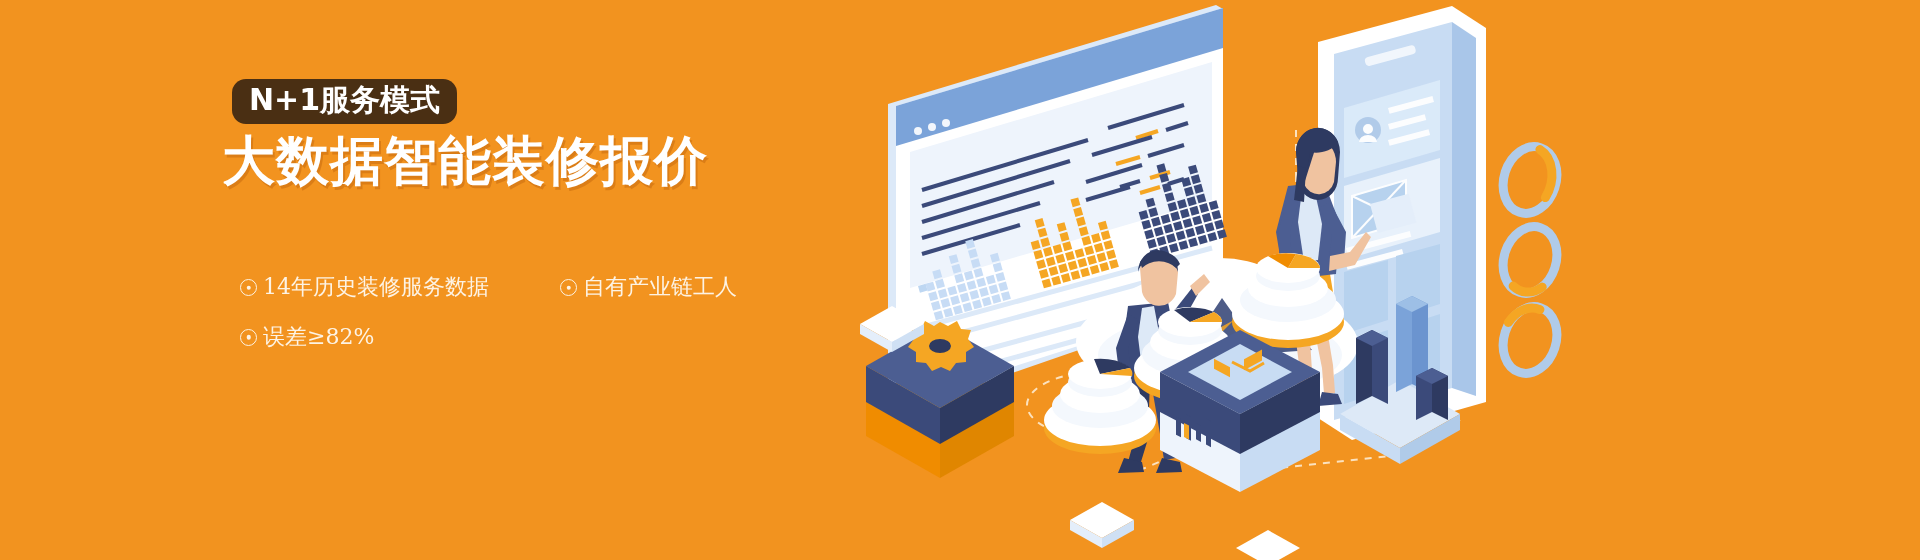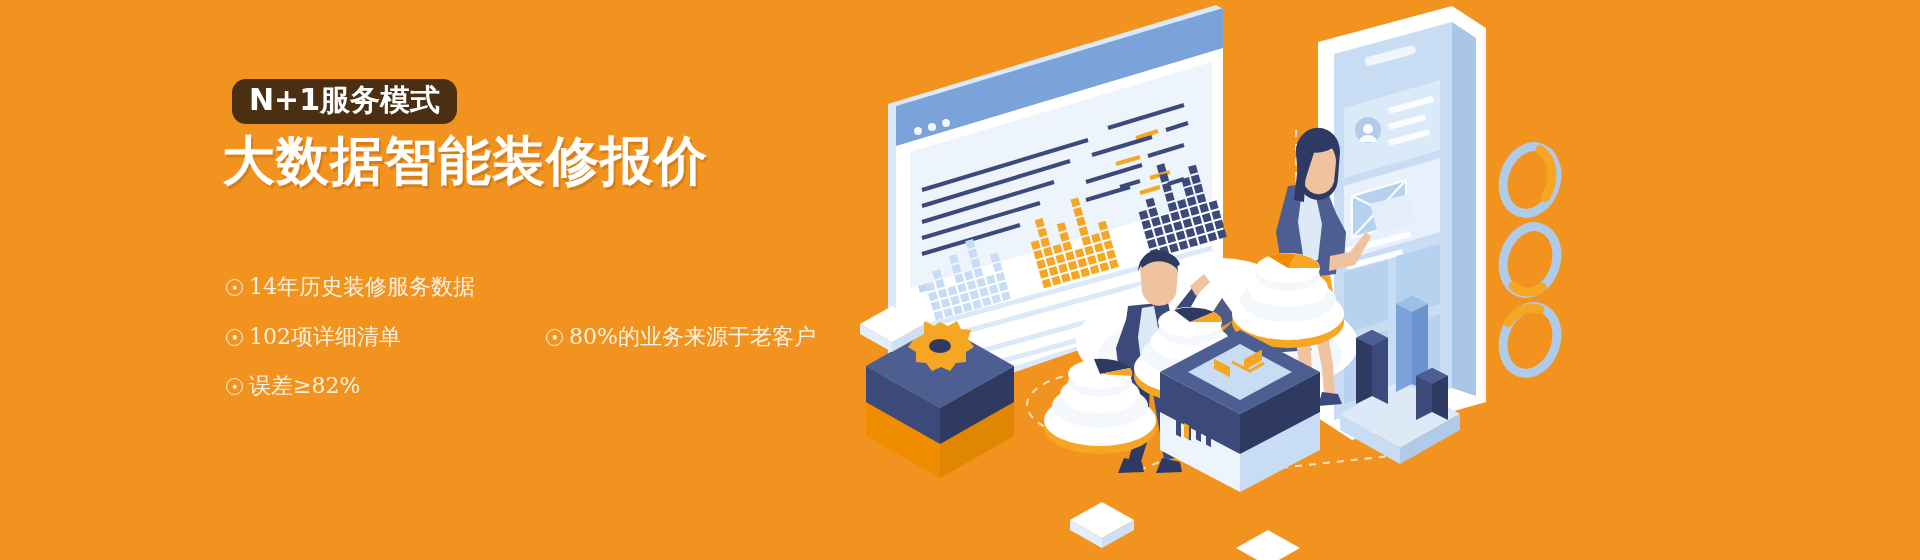--- a/index.html
+++ b/index.html
@@ -31,21 +31,21 @@
     display:block;
   }
   .headline{
     position:absolute;left:222px;top:133px;
     font-family:"DejaVu Sans","Liberation Sans",sans-serif;
     font-size:53px;font-weight:700;color:#ffffff;
     letter-spacing:1px;white-space:nowrap;line-height:1.05;
     text-shadow:2px 3px 0 rgba(190,100,12,.45);
   }
   .bullets{
-    position:absolute;left:226px;top:273px;
+    position:absolute;left:240px;top:273px;
     width:640px;
   }
   .bullet-row{
     display:flex;
     margin-bottom:22px;
   }
   .bullet-col{
     width:320px;
     display:flex;align-items:flex-start;
   }
@@ -93,36 +93,28 @@
 
     <div class="bullets">
 
       <div class="bullet-row">
         <div class="bullet-col">
           <div class="bullet">
             <span class="bullet-marker"></span>
             <span class="bullet-text">14年历史装修服务数据</span>
           </div>
         </div>
-      </div>
-
-      <div class="bullet-row">
-        <div class="bullet-col">
-          <div class="bullet">
-            <span class="bullet-marker"></span>
-            <span class="bullet-text">102项详细清单</span>
-          </div>
-        </div>
         <div class="bullet-col narrow">
           <div class="bullet">
             <span class="bullet-marker"></span>
-            <span class="bullet-text">80%的业务来源于老客户</span>
+            <span class="bullet-text">自有产业链工人</span>
           </div>
         </div>
       </div>
+
 
       <div class="bullet-row">
         <div class="bullet-col">
           <div class="bullet">
             <span class="bullet-marker"></span>
             <span class="bullet-text">误差≥82%</span>
           </div>
         </div>
         <div class="bullet-col narrow bullet-empty">
           <div class="bullet">

